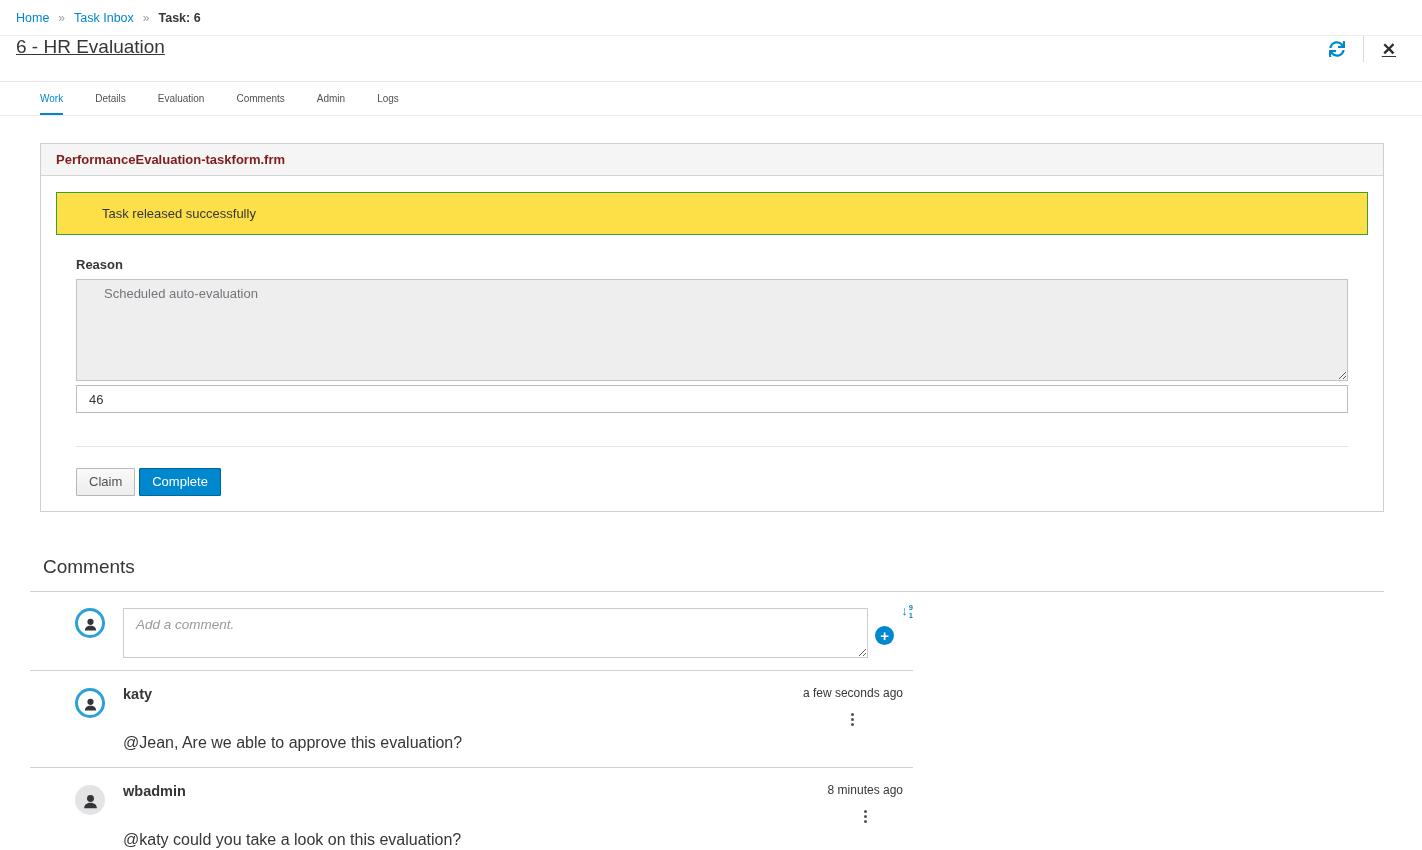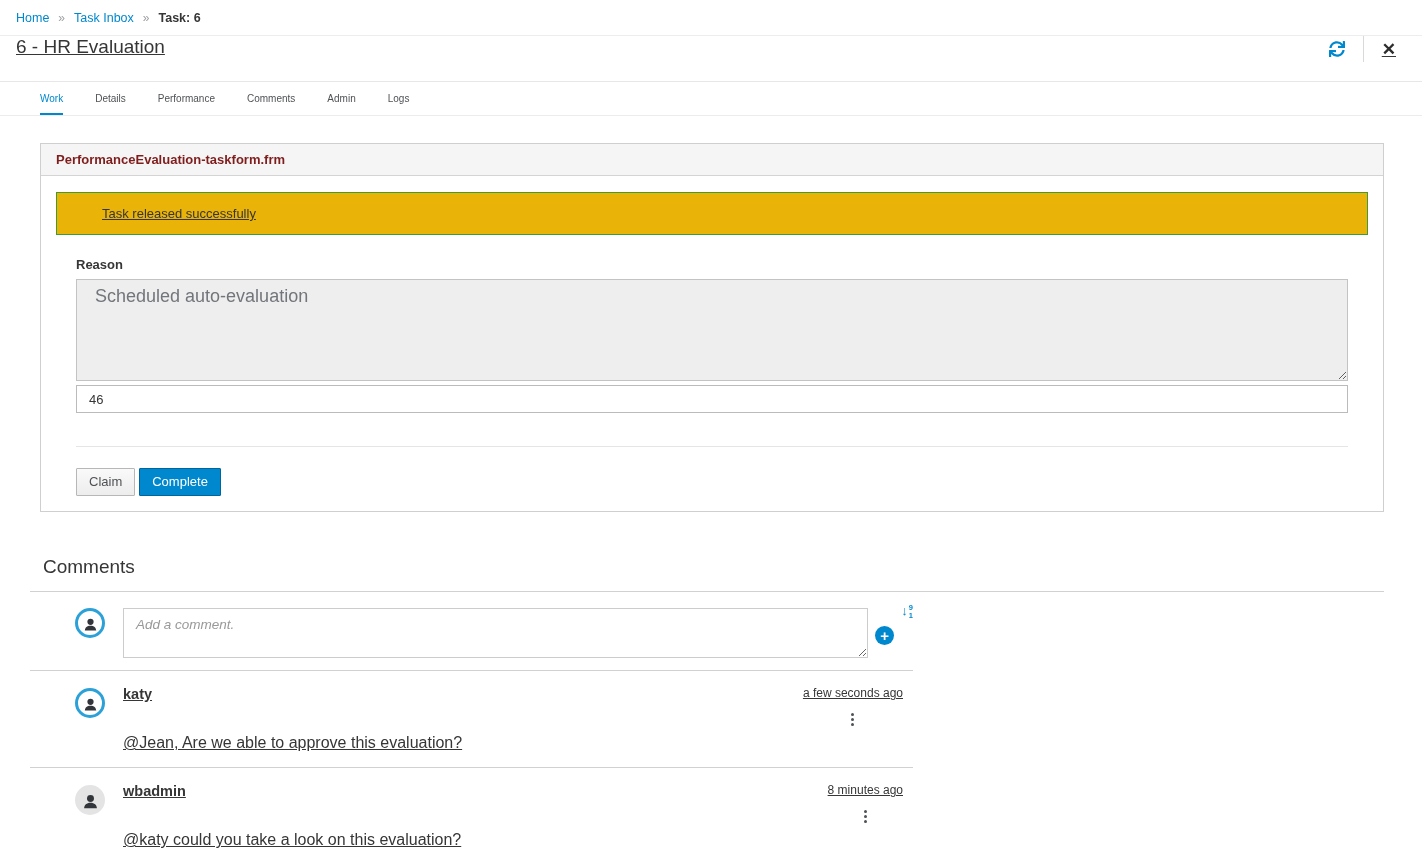--- a/index.html
+++ b/index.html
@@ -38,30 +38,30 @@
   .tab.active { color: #0088ce; border-bottom-color: #0088ce; }
 
   
   .panel { margin: 27px 38px 0 40px; border: 1px solid #cfcfcf; background: #fff; }
   .panel-heading {
     background: #f5f5f5; border-bottom: 1px solid #d4d4d4;
     padding: 8px 15px; font-size: 13px; font-weight: bold; color: #7f1d1d;
   }
   .panel-body { padding: 16px 15px 15px; }
   .alert-success {
-    border: 1px solid #3f9c35; background: #eab308;
-    padding: 13px 15px 13px 45px; font-size: 13px; color: #363636; text-decoration: underline;
+    border: 1px solid #3f9c35; background: #fde047;
+    padding: 13px 15px 13px 45px; font-size: 13px; color: #363636;
   }
   .form-wrap { padding: 0 20px; }
   .field-label { display: block; font-size: 13px; font-weight: bold; margin: 22px 0 7px; color: #363636; }
   .required-marker { color: #c00; margin-left: 3px; font-weight: bold; }
   .reason-textarea {
     width: 100%; height: 102px; resize: both;
     background: #eeeeee; border: 1px solid #c3c3c3; color: #72767b;
-    font-family: "Liberation Sans", sans-serif; font-size: 18px; padding: 6px 18px;
+    font-family: "Liberation Sans", sans-serif; font-size: 13px; padding: 6px 27px;
   }
   .perf-input {
     width: 100%; height: 28px; background: #fff; border: 1px solid #bbb;
     font-family: "Liberation Sans", sans-serif; font-size: 13px; padding: 3px 12px; color: #363636;
   }
   .form-divider { border: none; border-top: 1px solid #e5e5e5; margin: 33px 0 0; }
   .btn-row { margin-top: 21px; display: flex; gap: 4px; }
   .btn {
     font-family: "Liberation Sans", sans-serif; font-size: 13px; cursor: pointer;
     padding: 4px 12px; border-radius: 1px; line-height: 1.4;
@@ -94,21 +94,21 @@
   .sort-icon { display: inline-flex; align-items: flex-start; color: #0088ce; cursor: pointer; align-self: flex-end; margin-top: -4px; }
   .sort-arrow { font-size: 13px; font-weight: bold; line-height: 1.1; }
   .sort-nums { display: flex; flex-direction: column; font-size: 7.5px; font-weight: bold; line-height: 1; margin-left: 1px; }
   .plus-icon {
     margin-top: 7px; width: 19px; height: 19px; border-radius: 50%;
     background: #0088ce; color: #fff; border: none; cursor: pointer;
     display: flex; align-items: center; justify-content: center;
     font-size: 15px; font-weight: bold; line-height: 1; padding: 0 0 1px;
   }
 
-  .comment-row { display: flex; align-items: flex-start; border-top: 1px solid #d1d1d1; padding: 15px 10px 15px 0; text-decoration: underline; }
+  .comment-row { display: flex; align-items: flex-start; border-top: 1px solid #d1d1d1; padding: 15px 10px 15px 0; }
   .comment-row .avatar { margin-top: 2px; }
   .comment-content { flex: 1; margin-left: 18px; }
   .comment-head { display: flex; align-items: flex-start; }
   .comment-author { font-size: 14.5px; font-weight: bold; color: #363636; }
   .comment-meta { margin-left: auto; display: flex; align-items: center; gap: 11px; flex-direction: column; }
   .comment-time { font-size: 12px; color: #363636; }
   .kebab { background: none; border: none; cursor: pointer; display: flex; flex-direction: column; gap: 2px; padding: 2px; }
   .kebab span { width: 3px; height: 3px; background: #4d5258; border-radius: 50%; display: block; }
   .comment-text { font-size: 16px; color: #363636; margin-top: 6px; }
 </style>
@@ -136,21 +136,21 @@
     <span class="v-divider"></span>
     <button class="icon-btn">
       <span class="close-glyph">✕</span>
     </button>
   </div>
 </header>
 
 <nav class="tabs">
   <div class="tab active">Work</div>
   <div class="tab">Details</div>
-  <div class="tab">Performance</div>
+  <div class="tab">Evaluation</div>
   <div class="tab">Comments</div>
   <div class="tab">Admin</div>
   <div class="tab">Logs</div>
 </nav>
 
 <section class="panel">
   <div class="panel-heading">PerformanceEvaluation-taskform.frm</div>
   <div class="panel-body">
     <div class="alert-success">
       <span>Task released successfully</span>

